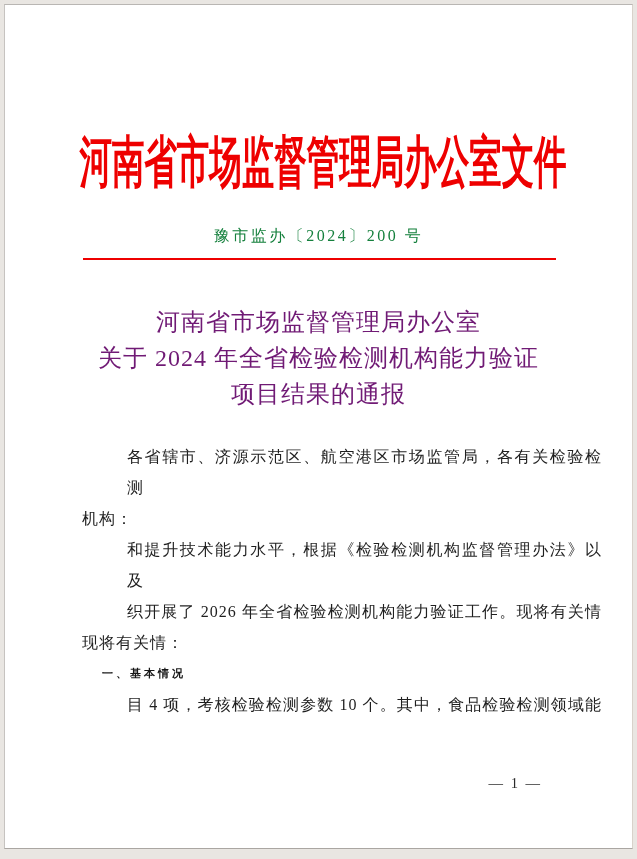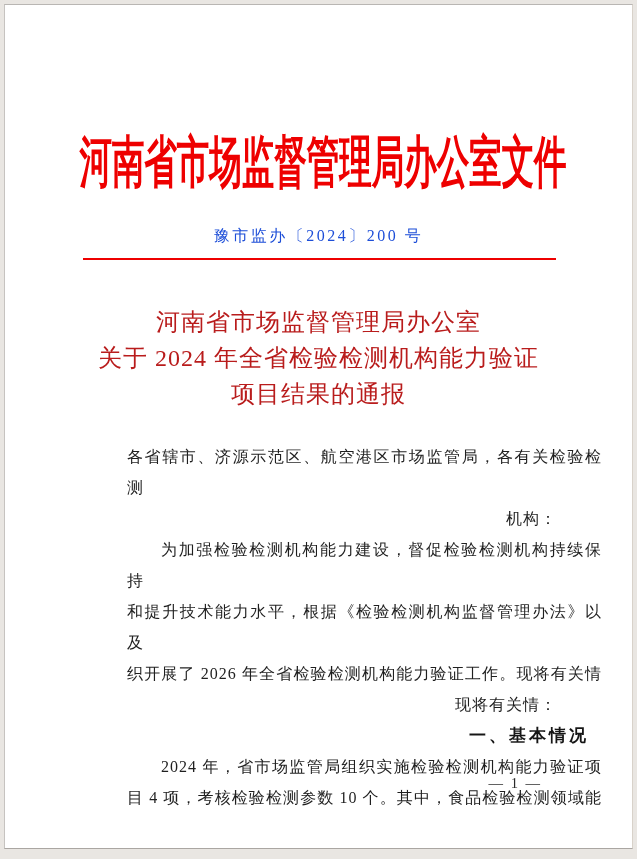--- a/index.html
+++ b/index.html
@@ -54,66 +54,66 @@
   }
   .doc-number {
     position: absolute;
     top: 218px;
     left: 0;
     width: 100%;
     text-align: center;
     font-size: 16px;
     line-height: 26px;
     letter-spacing: 2.5px;
-    color: #1d4ed8;
+    color: #15803d;
   }
   .red-line {
     position: absolute;
     top: 253px;
     left: 78px;
     width: 473px;
     height: 2px;
     background: var(--accent-red);
   }
   .title-block {
     position: absolute;
     top: 299px;
     left: 0;
     width: 100%;
     text-align: center;
     font-size: 24px;
     line-height: 36px;
     letter-spacing: 1px;
-    color: #b91c1c;
+    color: #701a75;
   }
   .body-block {
     position: absolute;
     top: 436px;
     left: 77px;
     width: 475px;
     font-size: 16px;
     line-height: 31px;
     letter-spacing: 1px;
     color: var(--text);
   }
-  .body-line { width: 100%; white-space: nowrap; text-align: right; }
+  .body-line { width: 100%; white-space: nowrap; }
   .body-line.fill {
     white-space: normal;
     text-align: justify;
     text-align-last: justify;
     text-justify: inter-character;
     margin-left: 45px;
   }
   .body-line.indent { text-indent: 34px; }
   .body-line.heading {
     font-family: "Liberation Sans", "DejaVu Sans", sans-serif;
     font-weight: bold;
-    font-size: 17px;
+    font-size: 11px;
     letter-spacing: 3px;
-    margin-left: 32px;
+    margin-left: 20px;
     color: #161616;
   }
   .page-number {
     position: absolute;
     top: 766px;
     right: 90px;
     font-size: 14.5px;
     line-height: 24px;
     letter-spacing: 2px;
     color: #2a2a2a;
@@ -134,24 +134,22 @@
 
   <div class="title-block">
     <div class="title-line">河南省市场监督管理局办公室</div>
     <div class="title-line">关于 2024 年全省检验检测机构能力验证</div>
     <div class="title-line">项目结果的通报</div>
   </div>
 
   <div class="body-block">
     <div class="body-line fill">各省辖市、济源示范区、航空港区市场监管局，各有关检验检测</div>
     <div class="body-line">机构：</div>
-    <div class="body-line fill indent">为加强检验检测机构能力建设，督促检验检测机构持续保持</div>
     <div class="body-line fill">和提升技术能力水平，根据《检验检测机构监督管理办法》以及</div>
     <div class="body-line fill">织开展了 2026 年全省检验检测机构能力验证工作。现将有关情</div>
     <div class="body-line">现将有关情：</div>
     <div class="body-line heading">一、基本情况</div>
-    <div class="body-line fill indent">2024 年，省市场监管局组织实施检验检测机构能力验证项</div>
     <div class="body-line fill">目 4 项，考核检验检测参数 10 个。其中，食品检验检测领域能</div>
   </div>
 
   <div class="page-number">— 1 —</div>
 
 </div>
 
 </body></html>

